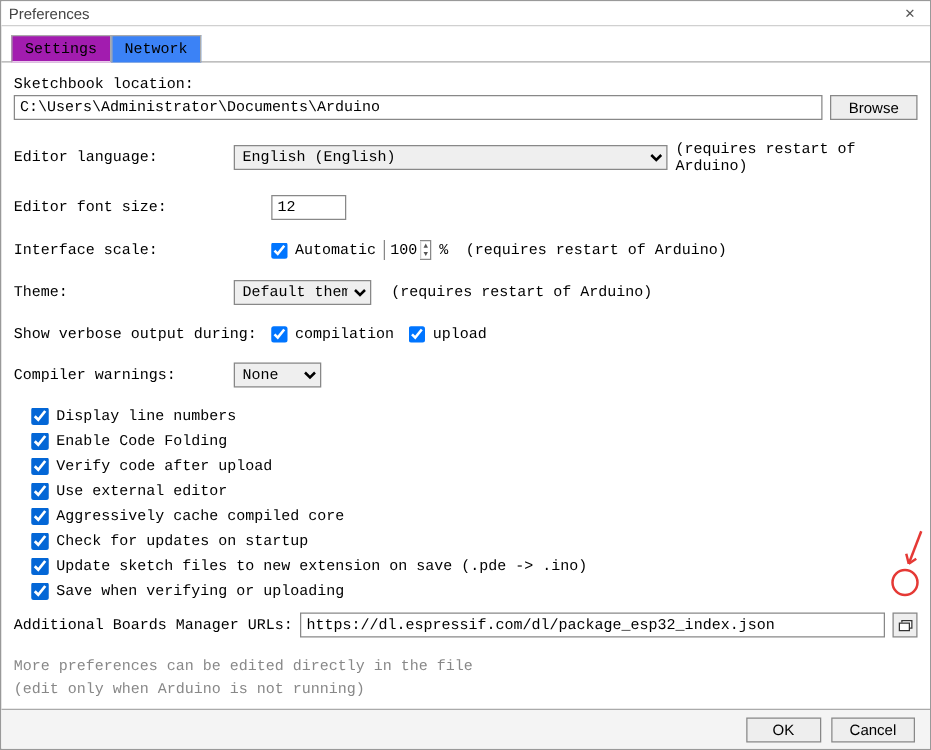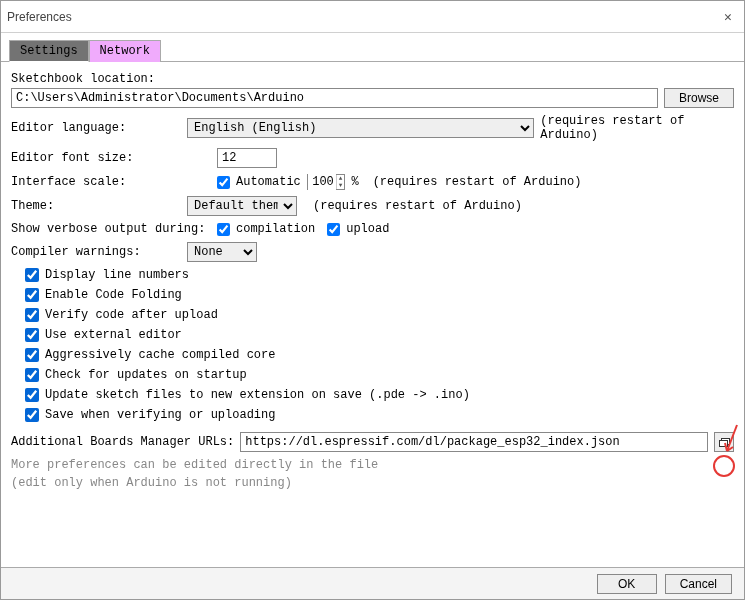--- a/index.html
+++ b/index.html
@@ -6,57 +6,57 @@
     body {
       font-family: "Consolas", "Courier New", monospace;
       font-size: 12px;
       background: #fff;
       width: 745px;
       height: 600px;
       position: relative;
       border: 1px solid #999;
     }
     .titlebar {
-      height: 32px;
+      height: 20px;
       display: flex;
       align-items: center;
       justify-content: space-between;
       padding: 0 6px;
       border-bottom: 1px solid #d0d0d0;
       background: #fff;
     }
     .titlebar-title { font-family: "Segoe UI", sans-serif; font-size: 12px; color: #444; }
     .titlebar-close { width: 20px; height: 20px; display:flex; align-items:center; justify-content:center; font-size:13px; color:#555; cursor:pointer; }
     .tabs {
       display: flex;
       padding: 4px 8px 0 8px;
       border-bottom: 1px solid #aaa;
       gap: 0;
       margin-top:2px;
     }
     .tab {
       padding: 3px 10px;
       border: 1px solid #aaa;
       border-bottom: none;
-      background: #f0abfc;
+      background: #3b82f6;
       position: relative;
       top: 1px;
       cursor:pointer;
     }
     .tab.active {
-      background: #737373;
+      background: #a21caf;
       border-bottom: 1px solid #fff;
     }
     .content {
       padding: 10px;
     }
     .row {
       display: flex;
       align-items: center;
-      margin-bottom: 6px;
+      margin-bottom: 16px;
       gap: 6px;
     }
     .label {
       min-width: 200px;
     }
     input[type="text"] {
       font-family: inherit;
       font-size: 12px;
       padding: 2px 4px;
       border: 1px solid #888;

